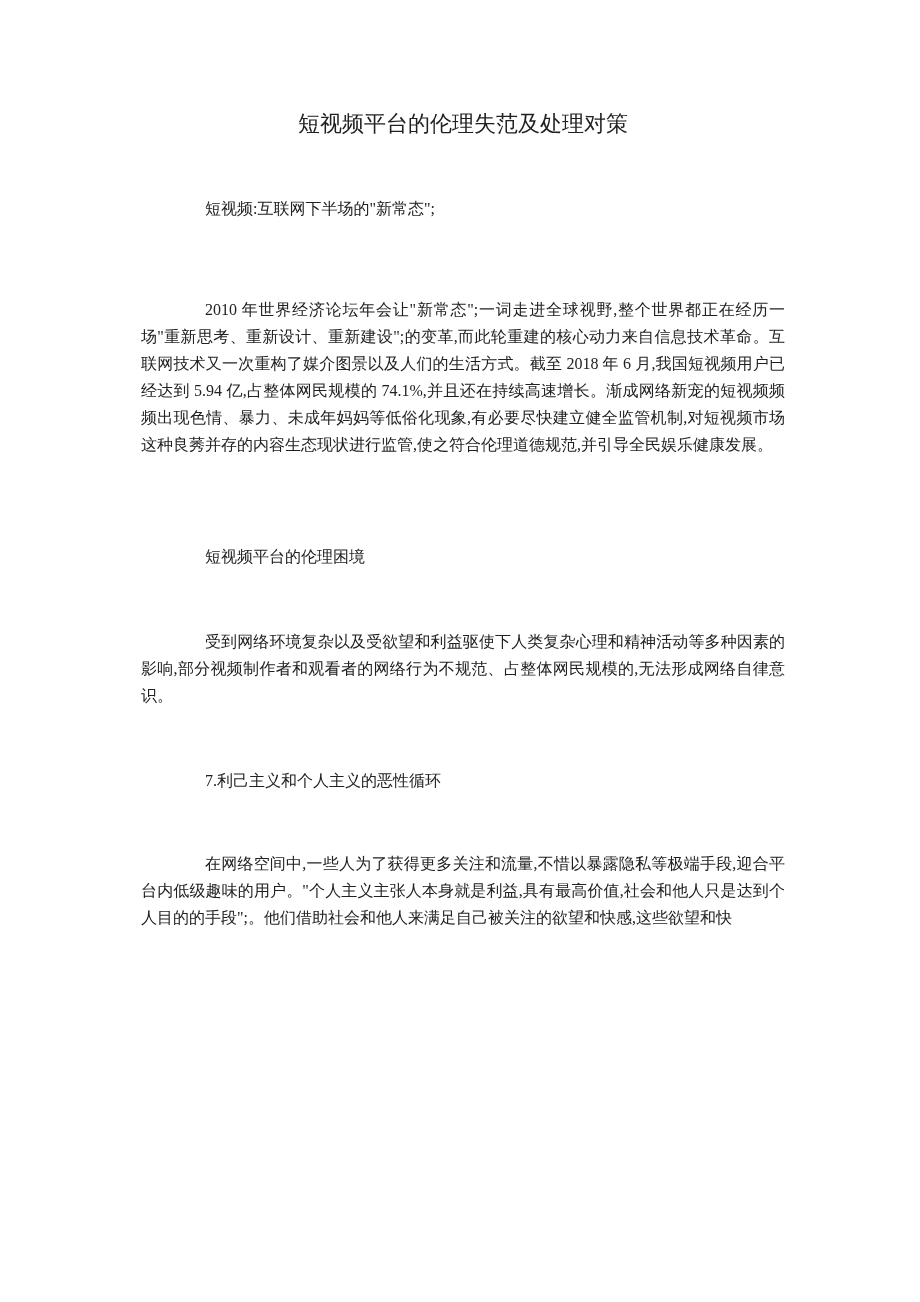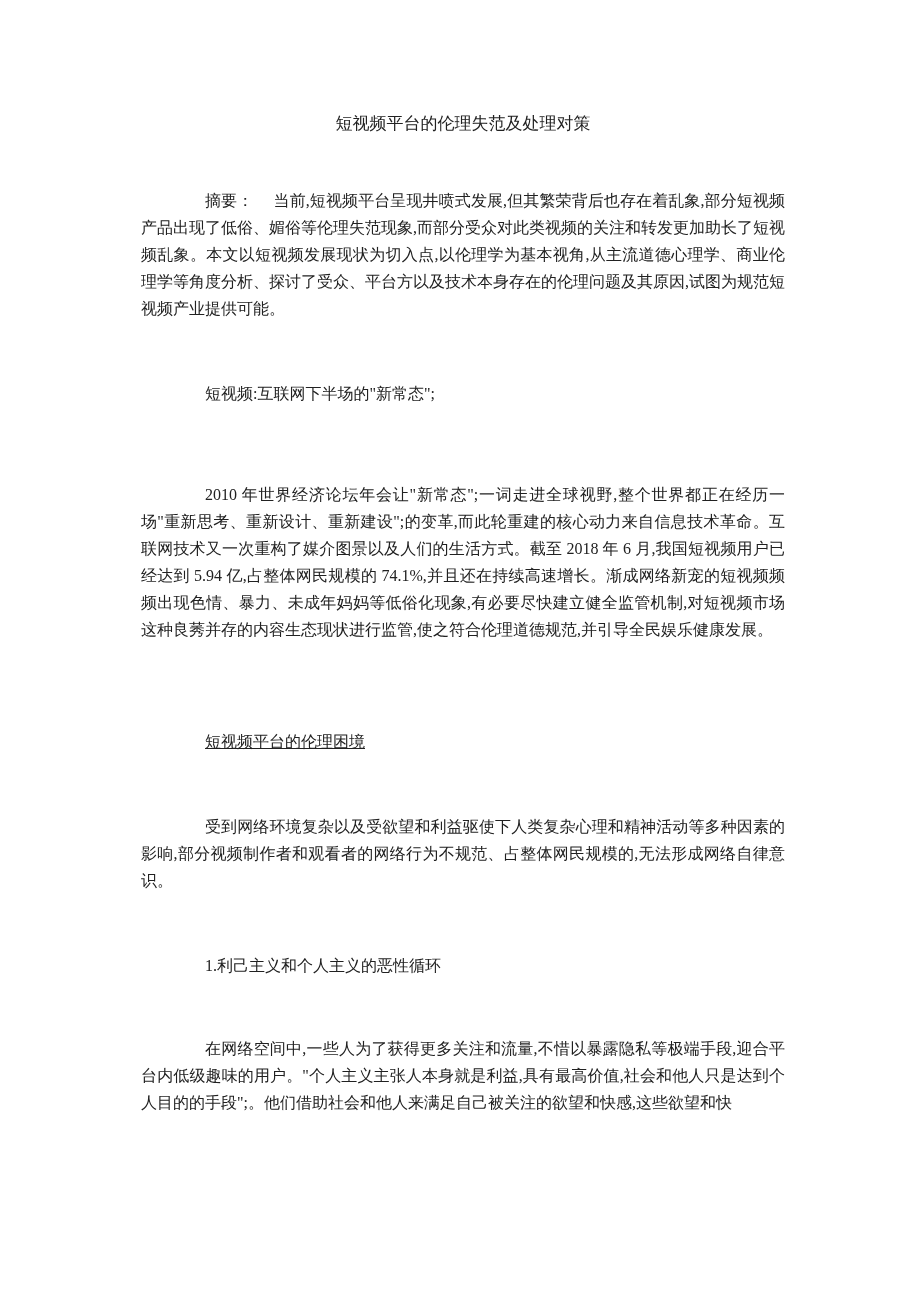--- a/index.html
+++ b/index.html
@@ -18,57 +18,56 @@
     height: 1302px;
     padding: 110px 135px 0 141px;
     background: #ffffff;
     font-family: "Liberation Serif", "DejaVu Serif", serif;
     color: #212121;
     font-size: 16px;
     line-height: 27px;
   }
   .doc-title {
     text-align: center;
-    font-size: 17px;
+    font-size: 22px;
     font-weight: normal;
     margin: 0;
     line-height: 27px;
   }
   .block {
     margin: 0;
     text-indent: 64px;
   }
   .para {
     text-align: justify;
     text-justify: inter-character;
   }
   .mt-abstract  { margin-top: 50px; }
   .mt-keywords  { margin-top: 58px; }
   .mt-h1        { margin-top: 58px; }
   .mt-p1        { margin-top: 74px; }
-  .mt-h2        { margin-top: 85px; text-decoration: underline; }
+  .mt-h2        { margin-top: 85px; }
   .mt-p2        { margin-top: 58px; }
   .mt-h3        { margin-top: 58px; }
   .mt-p3        { margin-top: 56px; font-family: Liberation Serif, serif; }
 </style>
 </head>
 <body>
 
 <div class="page">
 
   <h1 class="doc-title">短视频平台的伦理失范及处理对策</h1>
 
-  <p class="block para mt-abstract">摘要：　 当前,短视频平台呈现井喷式发展,但其繁荣背后也存在着乱象,部分短视频产品出现了低俗、媚俗等伦理失范现象,而部分受众对此类视频的关注和转发更加助长了短视频乱象。本文以短视频发展现状为切入点,以伦理学为基本视角,从主流道德心理学、商业伦理学等角度分析、探讨了受众、平台方以及技术本身存在的伦理问题及其原因,试图为规范短视频产业提供可能。</p>
 
 
   <p class="block mt-h1">短视频:互联网下半场的"新常态";</p>
 
   <p class="block para mt-p1">2010 年世界经济论坛年会让"新常态";一词走进全球视野,整个世界都正在经历一场"重新思考、重新设计、重新建设";的变革,而此轮重建的核心动力来自信息技术革命。互联网技术又一次重构了媒介图景以及人们的生活方式。截至 2018 年 6 月,我国短视频用户已经达到 5.94 亿,占整体网民规模的 74.1%,并且还在持续高速增长。渐成网络新宠的短视频频频出现色情、暴力、未成年妈妈等低俗化现象,有必要尽快建立健全监管机制,对短视频市场这种良莠并存的内容生态现状进行监管,使之符合伦理道德规范,并引导全民娱乐健康发展。</p>
 
   <p class="block mt-h2">短视频平台的伦理困境</p>
 
   <p class="block para mt-p2">受到网络环境复杂以及受欲望和利益驱使下人类复杂心理和精神活动等多种因素的影响,部分视频制作者和观看者的网络行为不规范、占整体网民规模的,无法形成网络自律意识。</p>
 
-  <p class="block mt-h3">1.利己主义和个人主义的恶性循环</p>
+  <p class="block mt-h3">7.利己主义和个人主义的恶性循环</p>
 
   <p class="block para mt-p3">在网络空间中,一些人为了获得更多关注和流量,不惜以暴露隐私等极端手段,迎合平台内低级趣味的用户。"个人主义主张人本身就是利益,具有最高价值,社会和他人只是达到个人目的的手段";。他们借助社会和他人来满足自己被关注的欲望和快感,这些欲望和快</p>
 
 </div>
 
 </body></html>

